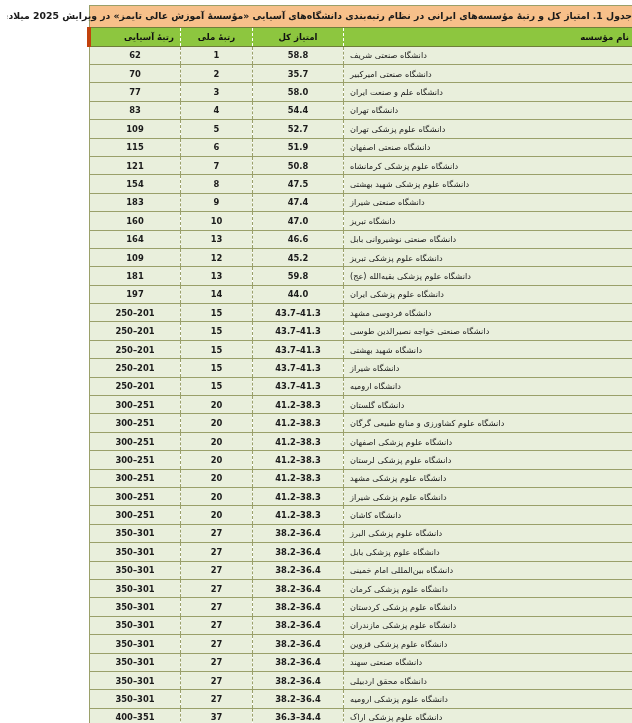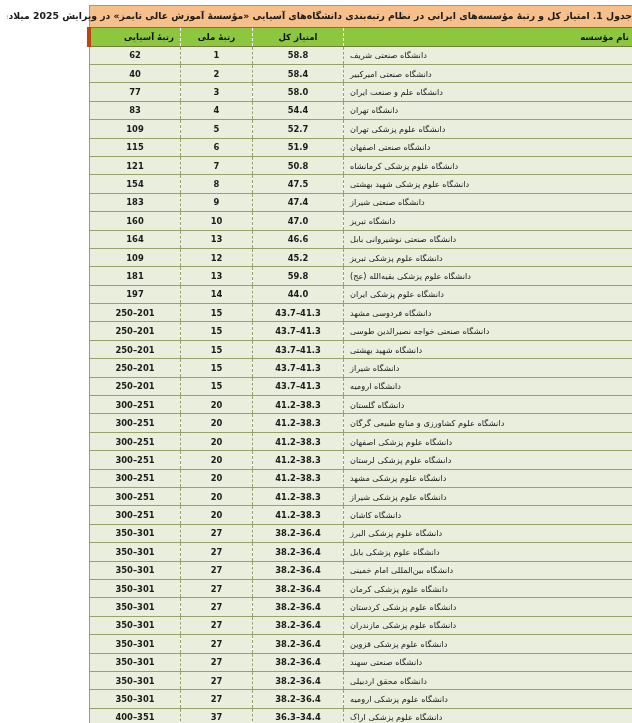--- a/index.html
+++ b/index.html
@@ -124,23 +124,23 @@
         <td class="h-last">رتبۀ آسیایی</td>
       </tr>
     <tr class="data-row">
           <td class="cell-name">دانشگاه صنعتی شریف</td>
           <td class="cell-num">58.8</td>
           <td class="cell-num">1</td>
           <td class="cell-last">62</td>
         </tr>
         <tr class="data-row">
           <td class="cell-name">دانشگاه صنعتی امیرکبیر</td>
-          <td class="cell-num">58.4</td>
+          <td class="cell-num">35.7</td>
           <td class="cell-num">2</td>
-          <td class="cell-last">40</td>
+          <td class="cell-last">70</td>
         </tr>
         <tr class="data-row">
           <td class="cell-name">دانشگاه علم و صنعت ایران</td>
           <td class="cell-num">58.0</td>
           <td class="cell-num">3</td>
           <td class="cell-last">77</td>
         </tr>
         <tr class="data-row">
           <td class="cell-name">دانشگاه تهران</td>
           <td class="cell-num">54.4</td>

